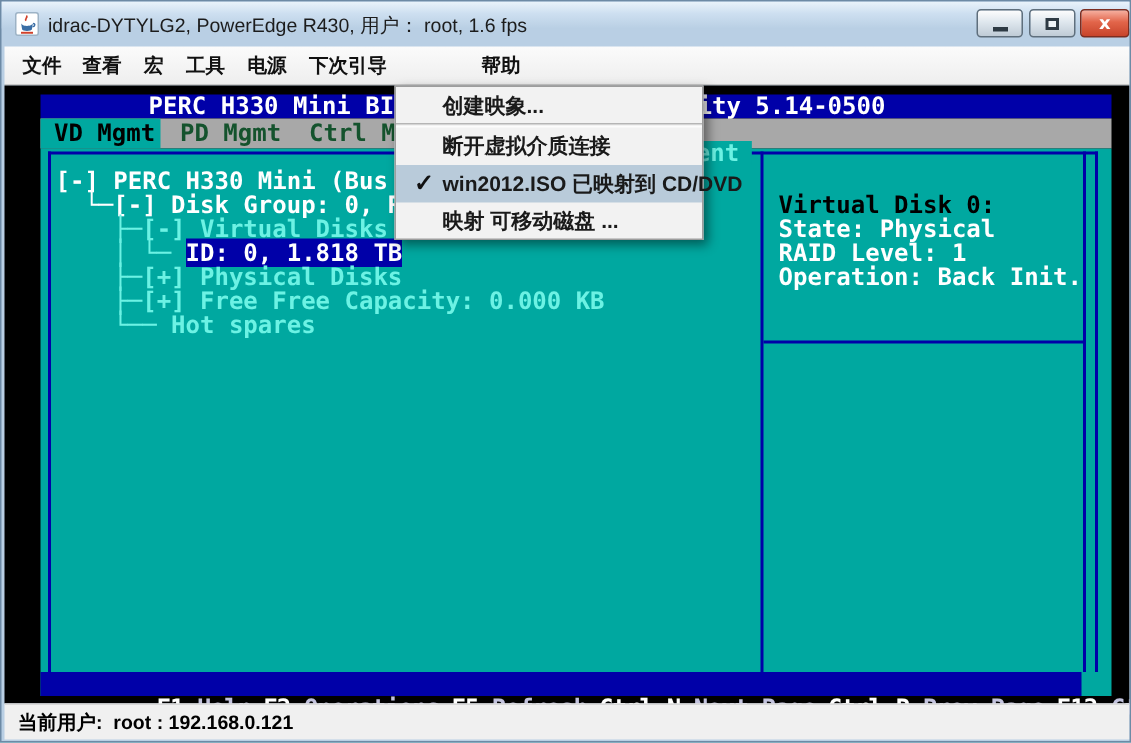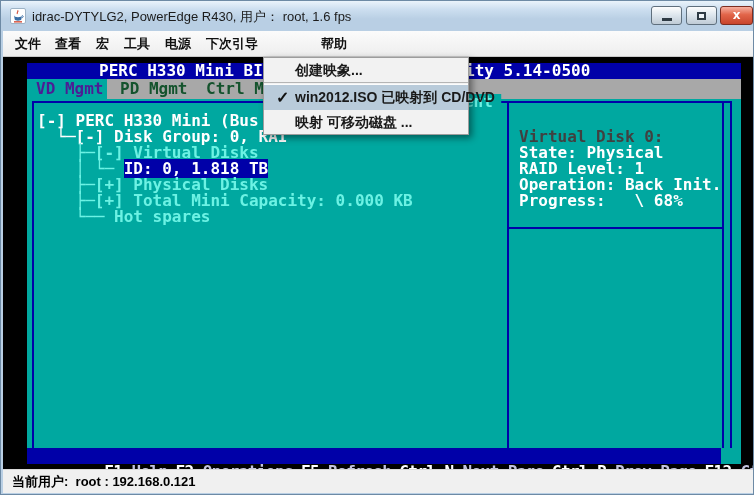--- a/index.html
+++ b/index.html
@@ -41,36 +41,36 @@
   
   .kvm { position:absolute; left:2px; top:56px; width:750px; height:412px; background:#000; }
 
   .mono { font-family:"DejaVu Sans Mono",monospace; font-weight:700; font-size:16px; line-height:16px; white-space:pre; }
 
   .bios-titlebar { position:absolute; left:24px; top:6px; width:714px; height:16px; background:#0000a8; }
   .bios-title { position:absolute; left:72px; top:0; color:#ffffff; }
 
   .tabstrip { position:absolute; left:24px; top:22px; width:714px; height:20px; background:#a8a8a8; }
   .tab { position:absolute; top:0; height:20px; line-height:19px; padding:0 9px; color:#14532d; }
-  .tab.active { background:#00a8a0; color:#4c1d95; }
+  .tab.active { background:#00a8a0; color:#000000; }
 
   .bios-main { position:absolute; left:24px; top:42px; width:714px; height:365px; background:#00a8a0; }
 
   .vd-box { position:absolute; left:5px; top:2px; width:700px; height:347px;
     border:2px solid #0000a8; border-bottom:none; }
   .vd-box-title { position:absolute; top:-9px; left:50%; transform:translateX(-50%);
     background:#00a8a0; padding:0 8px; color:#6cf2e4; }
   .vline { position:absolute; top:2px; width:2px; height:347px; background:#0000a8; }
   .hsep { position:absolute; left:482px; top:128px; width:215px; height:2px; background:#0000a8; }
 
   .tree { position:absolute; left:10px; top:14px; }
   .trow { position:absolute; left:0; height:16px; }
   .c-white { color:#ffffff; }
   .c-cyan { color:#6cf2e4; }
-  .c-blue { color:#404040; }
+  .c-blue { color:#000000; }
   .sel { background:#0000a8; color:#ffffff; }
 
   .panel { position:absolute; left:492px; }
   .prow { position:absolute; left:0; height:16px; }
 
   .fbar { position:absolute; left:0; top:349px; width:694px; height:16px; background:#0000a8;
     padding-left:5px; letter-spacing:-0.6px; }
   .fk { margin-right:8px; white-space:pre; }
   .fk .k { color:#ffffff; }
   .fk .l { color:#c3c3de; }
@@ -151,46 +151,46 @@
       <div class="vline" style="left:695px"></div>
       <div class="hsep"></div>
 
       
       <div class="tree">
         <div class="trow c-white" style="top:0">[-] PERC H330 Mini (Bus 0x</div>
         <div class="trow c-white" style="top:16px">  └─[-] Disk Group: 0, RAI</div>
         <div class="trow c-cyan" style="top:32px">    ├─[-] Virtual Disks</div>
         <div class="trow" style="top:48px"><span class="c-cyan">    │ └─ </span><span class="sel">ID: 0, 1.818 TB</span></div>
         <div class="trow c-cyan" style="top:64px">    ├─[+] Physical Disks</div>
-        <div class="trow c-cyan" style="top:80px">    ├─[+] Total Mini Capacity: 0.000 KB</div>
+        <div class="trow c-cyan" style="top:80px">    ├─[+] Free Free Capacity: 0.000 KB</div>
         <div class="trow c-cyan" style="top:96px">    └── Hot spares</div>
       </div>
 
       
       <div class="panel" style="top:30px">
         <div class="prow c-blue" style="top:0">Virtual Disk 0:</div>
         <div class="prow c-white" style="top:16px">State: Physical</div>
         <div class="prow c-white" style="top:32px">RAID Level: 1</div>
         <div class="prow c-white" style="top:48px">Operation: Back Init.</div>
-        <div class="prow c-white" style="top:64px">Progress:   \ 68%</div>
       </div>
 
       
 
       
       <div class="fbar">
         <span class="fk"><span class="k">F1</span><span class="l">-Help</span></span><span class="fk"><span class="k">F2</span><span class="l">-Operations</span></span><span class="fk"><span class="k">F5</span><span class="l">-Refresh</span></span><span class="fk"><span class="k">Ctrl-N</span><span class="l">-Next Page</span></span><span class="fk"><span class="k">Ctrl-P</span><span class="l">-Prev Page</span></span><span class="fk"><span class="k">F12</span><span class="l">-Ctlr</span></span>
       </div>
 
     </div>
   </div>
 
   <div class="dropdown">
     <div class="dd-item">创建映象...</div>
     <div class="dd-sep"></div>
+    <div class="dd-item tall">断开虚拟介质连接</div>
     <div class="dd-item tall highlight"><span class="dd-check">✓</span><span>win2012.ISO 已映射到 CD/DVD</span></div>
     <div class="dd-item">映射 可移动磁盘 ...</div>
   </div>
 
   <div class="statusbar">
     <span class="status-text"><span>当前用户:</span><span id="status-value">  root : 192.168.0.121</span></span>
   </div>
 
 </div>
 

